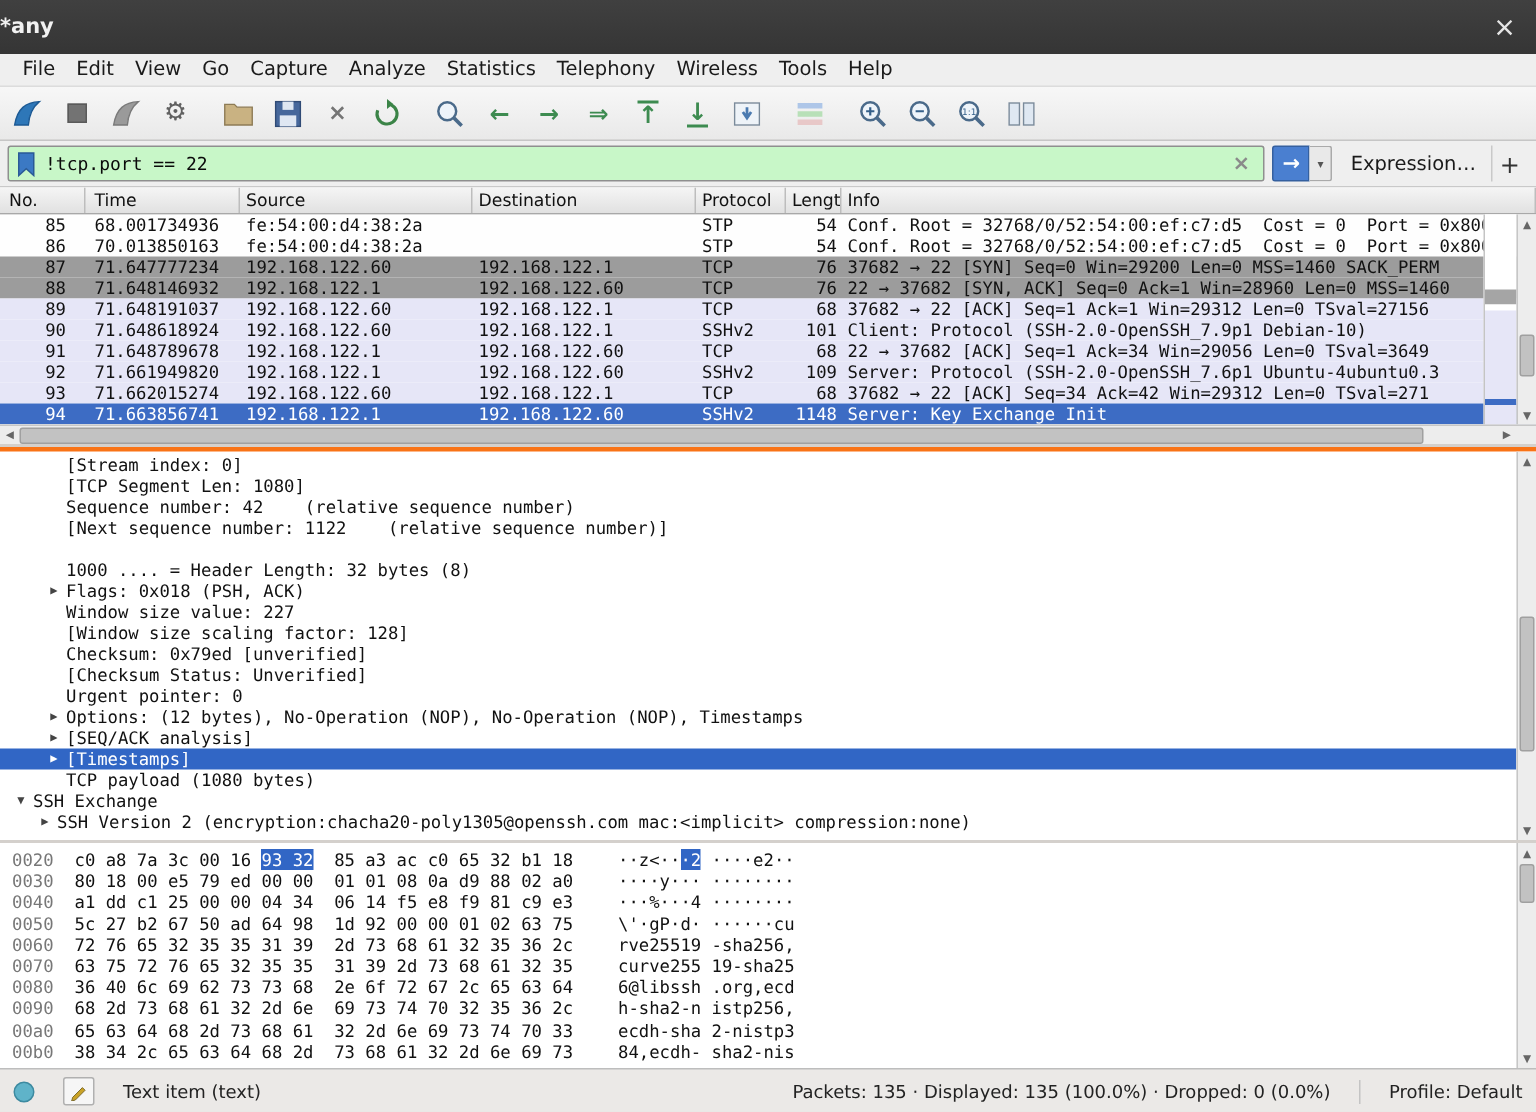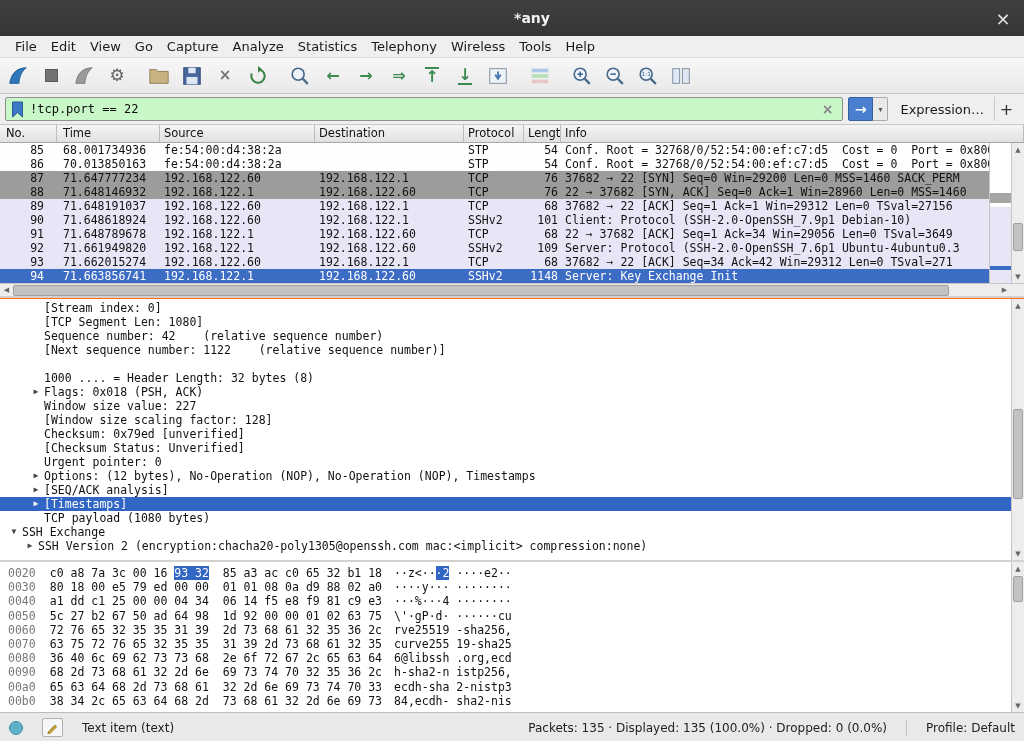--- a/index.html
+++ b/index.html
@@ -2,22 +2,22 @@
 <html style="--titlebar-top: #404040; --titlebar-bottom: #353535; --filter-bg: #c8f7c8; --row-default: #fefefe; --row-gray: #9c9c9c; --row-lav: #e6e6f7; --row-sel: #3d6cc4; --sel: #3166c5; --accent-blue: #2e77b8; --nav-green: #3d8b50;"><head>
 <meta charset="utf-8">
 <style>
   * { margin:0; padding:0; box-sizing:border-box; }
   html,body { width:1024px; height:741px; overflow:hidden; }
   body { font-family:"DejaVu Sans", sans-serif; background:#e8e6e4; color:#111; }
   .window { width:1024px; height:741px; display:flex; flex-direction:column; }
 
   
   .titlebar { flex:0 0 36px; background:linear-gradient(var(--titlebar-top), var(--titlebar-bottom));
-    color:#f2f2f2; display:flex; align-items:center; justify-content:center; position:relative;
-    font-size:14px; font-weight:bold;padding-left:40px; }
+    color:#f2f2f2; display:flex; align-items:center; justify-content:flex-start; position:relative;
+    font-size:14px; font-weight:bold; }
   .close-btn { position:absolute; right:6px; top:0; height:36px; width:30px; display:flex;
     align-items:center; justify-content:center; font-size:18px; font-weight:normal; color:#e6e6e6; }
 
   
   .menubar { flex:0 0 22px; background:#efefef; border-bottom:1px solid #dcdcdc; display:flex;
     align-items:center; font-size:13px; color:#1a1a1a; padding-left:8px; }
   .menu-item { padding:2px 7px; white-space:nowrap; }
 
   
   .toolbar { flex:0 0 36px; background:linear-gradient(#f7f7f7,#e9e9e9); border-bottom:1px solid #c6c6c6;
@@ -79,35 +79,35 @@
     border-top:1px solid #c6c6c6; display:flex; align-items:center; }
   .harrow { width:13px; height:13px; display:flex; align-items:center; justify-content:center; font-size:7px; color:#666; flex:0 0 13px; }
   .htrack { flex:1; position:relative; height:13px; }
   .hthumb { position:absolute; top:1px; bottom:1px; background:#c2c2c2; border:1px solid #a0a0a0; border-radius:2px; }
   .corner { flex:0 0 13px; height:13px; }
 
   .splitter { flex:0 0 2px; background:#d4d0cc; }
 
   
   .details { flex:0 0 262px; position:relative; background:#fff; overflow:hidden;
-    border-top:1px solid #f97316; }
+    border-top:3px solid #f97316; }
   .dlines { position:absolute; top:2px; left:0; right:13px; bottom:0; overflow:hidden; }
   .dline { height:14px; line-height:14px; font-family:"DejaVu Sans Mono", monospace; font-size:11.5px;
     white-space:pre; display:flex; }
   .dexp { width:16px; flex:0 0 16px; text-align:center; font-size:8px; color:#444; line-height:14px; }
   .ind0 { padding-left:6px; } .ind1 { padding-left:22px; } .ind2 { padding-left:28px; }
   .dsel { background:var(--sel); color:#fff; }
   .dsel .dexp { color:#fff; }
 
   
   .hexpane { flex:0 0 150px; position:relative; background:#fff; overflow:hidden; }
   .hlines { position:absolute; top:4px; left:8px; right:13px; bottom:0; overflow:hidden; }
   .hline { height:14.2px; line-height:14.2px; font-family:"DejaVu Sans Mono", monospace; font-size:11.5px; white-space:pre; }
   .hoff { color:#777; margin-right:14px; }
-  .hascii { margin-left:12px; }
+  .hascii { margin-left:30px; }
   .hsel { background:var(--sel); color:#fff; }
 
   
   .statusbar { flex:0 0 30px; background:#ebe9e7; border-top:1px solid #bdbdbd; display:flex;
     align-items:center; font-size:12px; color:#222; padding:0 9px; gap:19px; }
   .expert-dot { width:14px; height:14px; border-radius:50%; background:#5fb3c9; border:1px solid #3d8aa0; flex:0 0 14px; }
   .pencil-box { width:21px; height:19px; border:1px solid #b0b0b0; background:#f6f6f6; border-radius:2px;
     display:flex; align-items:center; justify-content:center; flex:0 0 21px; }
   .sb-spacer { flex:1; }
   .sb-sep { width:1px; height:16px; background:#c4c4c4; flex:0 0 1px; }

